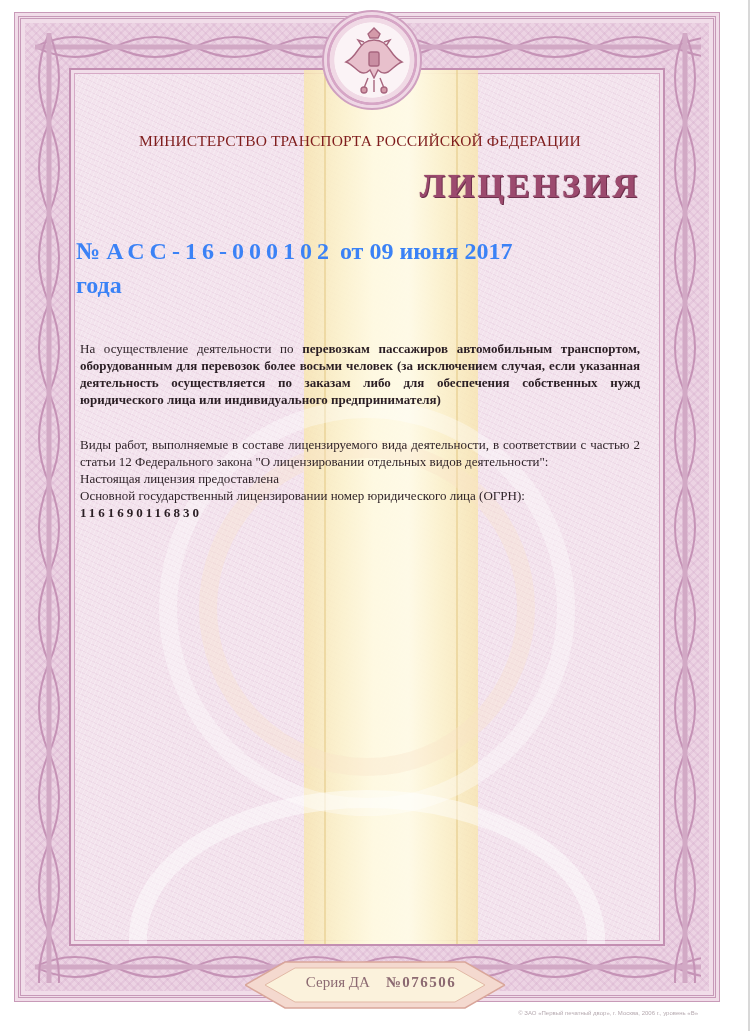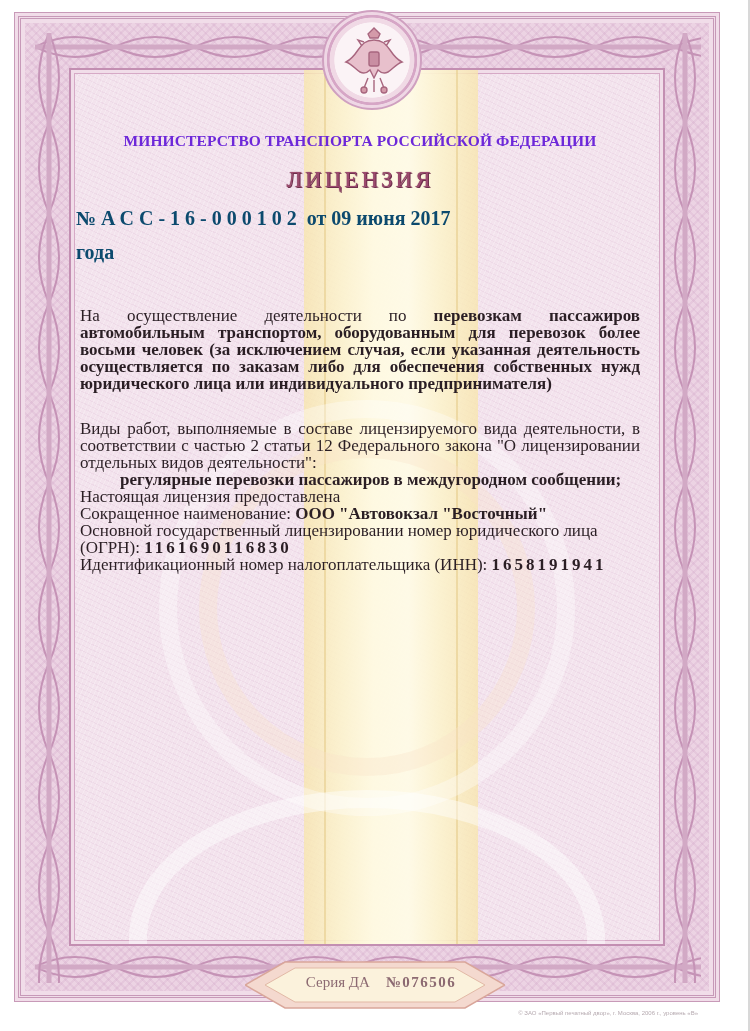--- a/index.html
+++ b/index.html
@@ -85,46 +85,46 @@
   }
   .emblem svg { position: absolute; left: 20px; top: 14px; }
 
   .content {
     position: absolute; left: 80px; top: 130px; width: 560px;
     z-index: 4;
     color: #2a1e24;
   }
   .ministry {
     text-align: center;
-    color: #6d28d9;
-    font-weight: bold;
+    color: #7f1d1d;
+    font-weight: normal;
     font-size: 15.5px;
     line-height: 22px;
     letter-spacing: 0.1px;
     margin: 0;
   }
   .title {
-    text-align: center;
+    text-align: right;
     color: #9c4a6e;
-    font-weight: normal;
-    font-size: 23px;
+    font-weight: bold;
+    font-size: 34px;
     letter-spacing: 3px;
     margin: 15px 0 0 0;
     text-shadow: 1px 1px 0 #6e2f4c, 0 0 1px #6e2f4c;
   }
   .license-num {
     font-weight: bold;
-    font-size: 20px;
+    font-size: 24px;
     line-height: 34px;
-    margin: 8px 0 0 -4px;
-    color: #0c4a6e;
+    margin: 29px 0 0 -4px;
+    color: #3b82f6;
   }
   .license-num .code { letter-spacing: 5px; }
   .para {
-    font-size: 17px;
+    font-size: 13px;
     line-height: 17px;
     text-align: justify;
     margin: 0;
   }
   .p1 { margin-top: 38px; }
   .p2 { margin-top: 28px; }
   .p3 { margin-top: 0; }
   .b { font-weight: bold; }
   .indent { padding-left: 40px; }
   .spaced { letter-spacing: 3px; }
@@ -226,35 +226,26 @@
   </div>
 
   <p class="para p1">
     <span>На осуществление деятельности по</span>
     <span class="b">перевозкам пассажиров автомобильным транспортом, оборудованным для перевозок более восьми человек (за исключением случая, если указанная деятельность осуществляется по заказам либо для обеспечения собственных нужд юридического лица или индивидуального предпринимателя)</span>
   </p>
 
   <p class="para p2">
     <span>Виды работ, выполняемые в составе лицензируемого вида деятельности, в соответствии с частью 2 статьи 12 Федерального закона "О лицензировании отдельных видов деятельности":</span>
   </p>
-  <p class="para b indent">регулярные перевозки пассажиров в междугородном сообщении;</p>
 
   <div class="para p3" style="text-align:left;">
     <div>Настоящая лицензия предоставлена</div>
     <div>
-      <span>Сокращенное наименование:</span>
-      <span class="b">ООО "Автовокзал "Восточный"</span>
-    </div>
-    <div>
       <span>Основной государственный лицензировании номер юридического лица (ОГРН):</span>
       <span class="b spaced">1161690116830</span>
-    </div>
-    <div>
-      <span>Идентификационный номер налогоплательщика (ИНН):</span>
-      <span class="b spaced">1658191941</span>
     </div>
   </div>
 </div>
 
 <div class="series">
   <svg class="series-plate" width="260" height="50" viewBox="0 0 260 50">
     <path d="M0,25 L40,2 L220,2 L260,25 L220,48 L40,48 Z" fill="#f4d9cf" stroke="#d9a69a" stroke-width="1.5"></path>
     <path d="M20,25 L50,8 L210,8 L240,25 L210,42 L50,42 Z" fill="#fbf2dc" stroke="#e2b9a6" stroke-width="1"></path>
   </svg>
   <div class="series-text">

